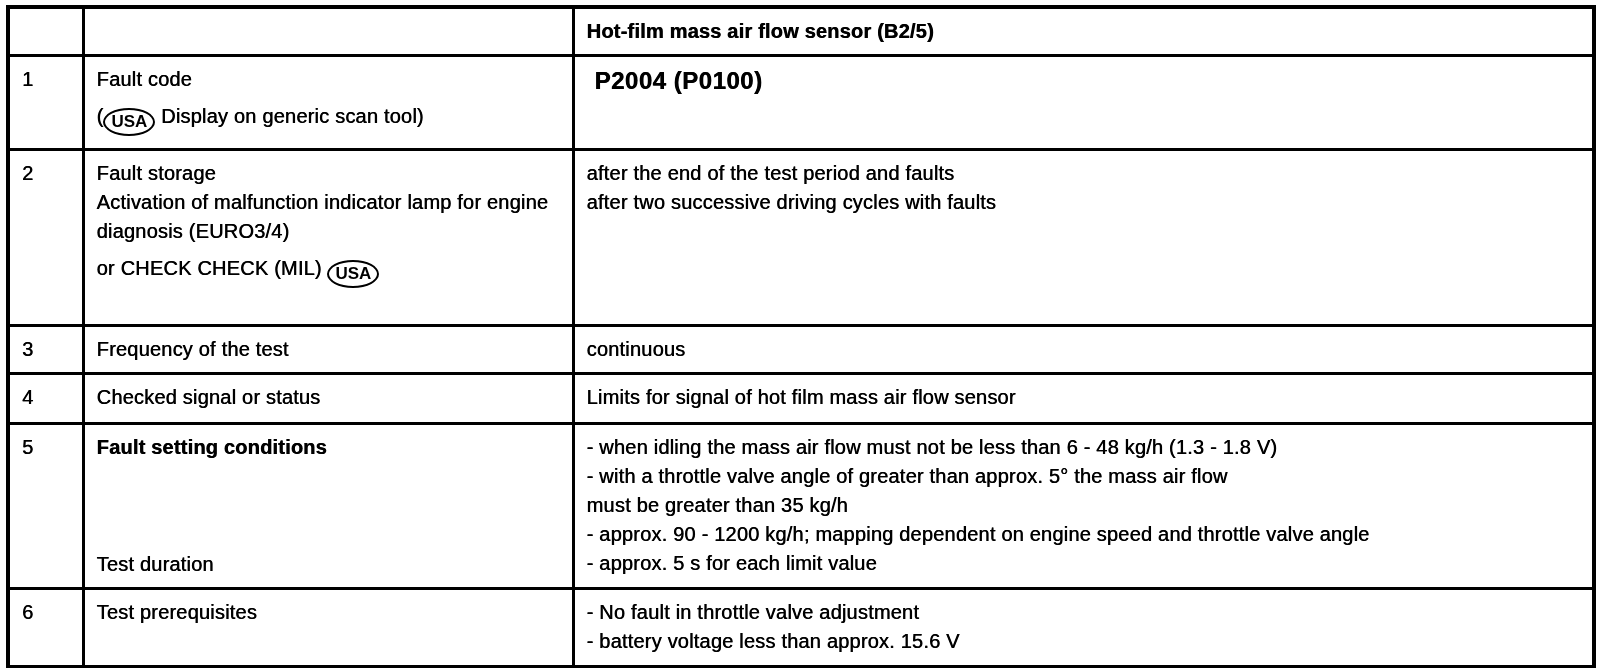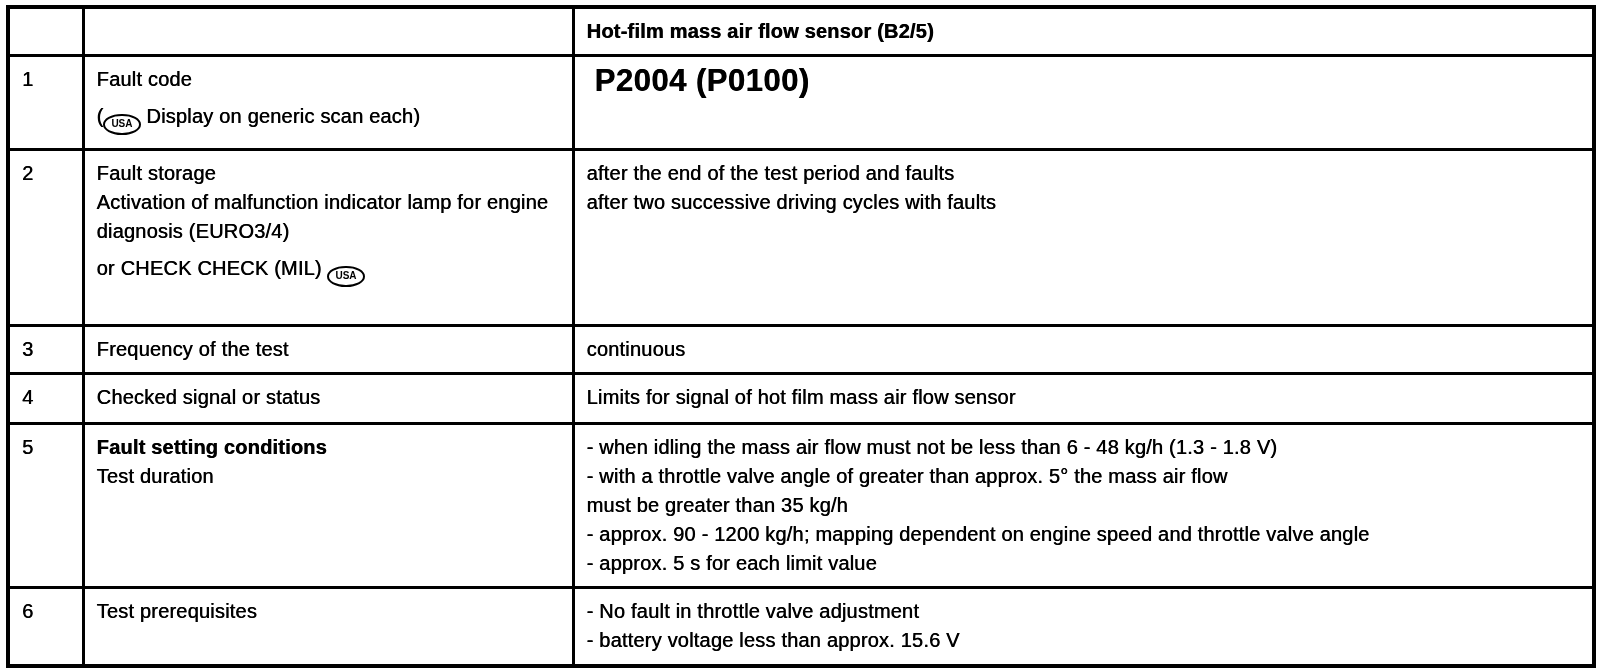--- a/index.html
+++ b/index.html
@@ -40,41 +40,41 @@
   tr.r-1 td { height: 94px; }
   tr.r-2 td { height: 176px; }
   tr.r-3 td { height: 46px; }
   tr.r-4 td { height: 50px; }
   tr.r-5 td { height: 164px; }
   tr.r-6 td { height: 78px; }
 
   .bold { font-weight: bold; }
   .hdr-title { font-weight: bold; }
   .fault-code-value {
-    font-size: 31px;
+    font-size: 24px;
     font-weight: bold;
     line-height: 32px;
     padding-left: 8px;
     letter-spacing: 0.5px;
   }
   .usa-badge {
     display: inline-block;
     border: 2px solid #000;
     border-radius: 50%;
     padding: 3px 6px 4px 6px;
-    font-size: 10px;
+    font-size: 17px;
     font-weight: bold;
     line-height: 1;
     letter-spacing: 0;
     vertical-align: -4px;
     text-shadow: none;
   }
   .gap-above { }   
   .gap-small { margin-top: 8px; }
-  .test-duration { }
+  .test-duration { margin-top: 88px; }
   .paren { font-size: 20px; }
 </style>
 </head>
 <body>
 
 <div class="page">
   <table class="diag-table">
     <colgroup>
       <col class="c-num">
         <col class="c-label">
@@ -89,21 +89,21 @@
         <span class="hdr-title">Hot-film mass air flow sensor (B2/5)</span>
       </td>
     </tr>
 
     <tr class="r-1">
       <td>1</td>
       <td>
         <div>Fault code</div>
         <div class="gap-small">
           <span class="paren">(</span><span class="usa-badge">USA</span>
-          <span>Display on generic scan each)</span>
+          <span>Display on generic scan tool)</span>
         </div>
       </td>
       <td>
         <div class="fault-code-value">P2004 (P0100)</div>
       </td>
     </tr>
 
     <tr class="r-2">
       <td>2</td>
       <td>

